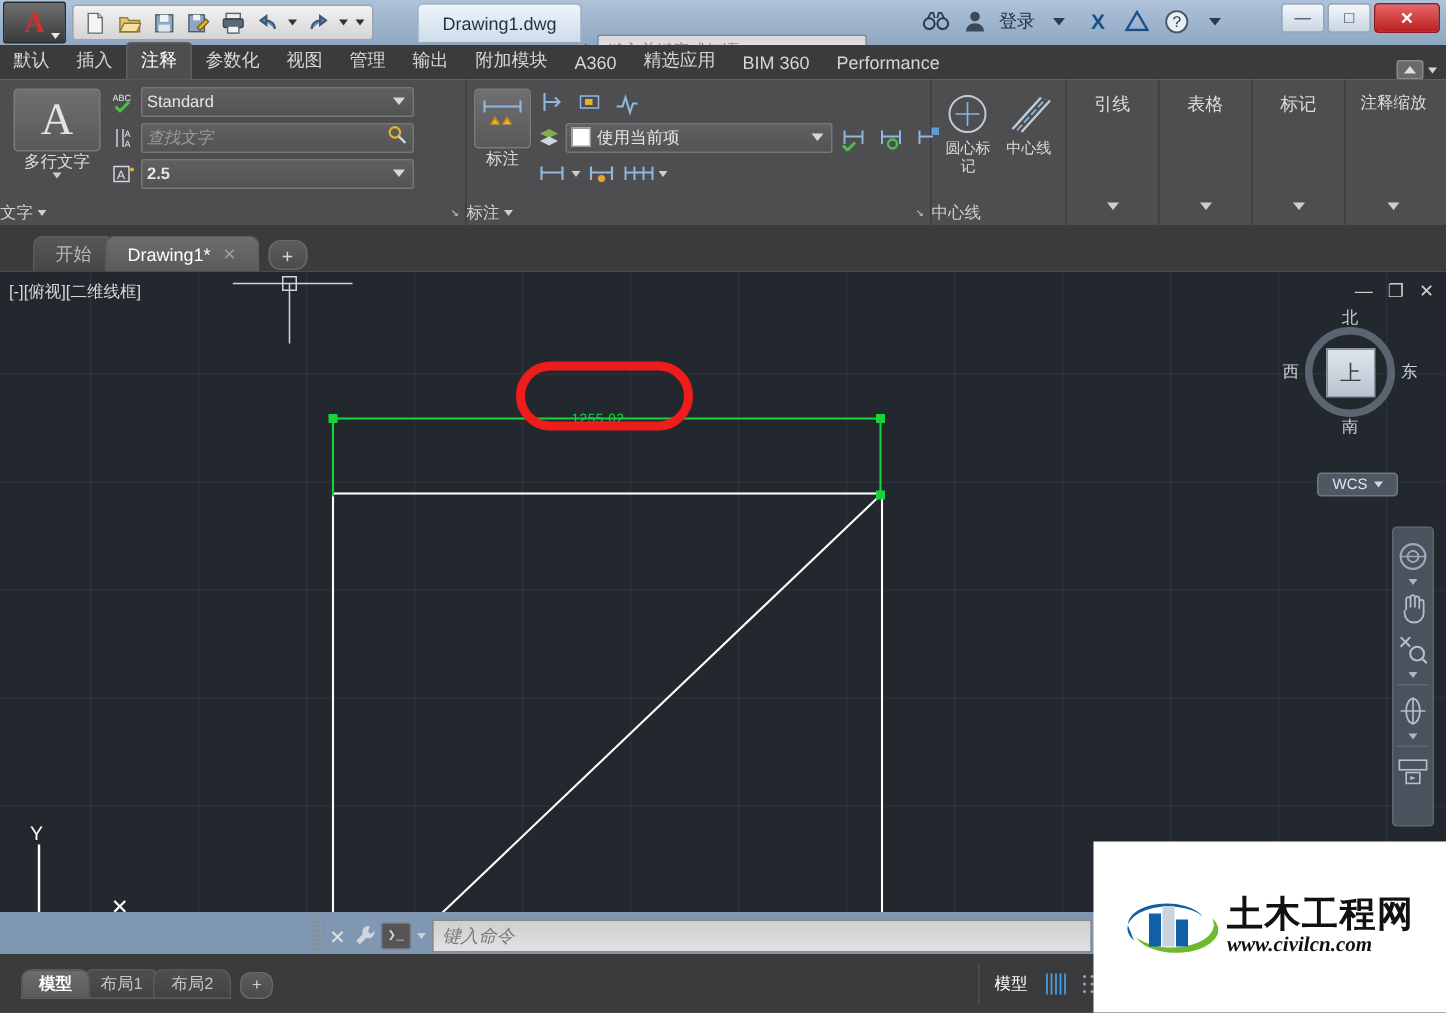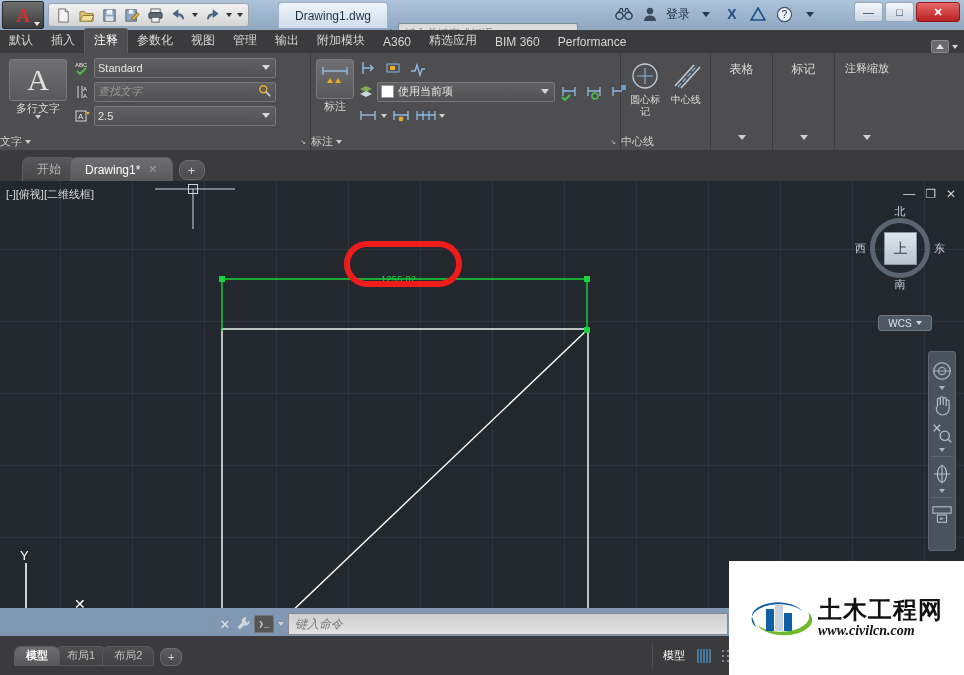--- a/index.html
+++ b/index.html
@@ -471,21 +471,21 @@
             </div>
           </div>
           <div class="row">
             <span class="sicon">
               <svg width="16" height="16" viewBox="0 0 16 16">
                   <rect x="1" y="3" width="10" height="10" fill="none" stroke="#cfd6dd"></rect>
                   <text x="3" y="11" font-size="8" fill="#e8e8e8" font-family="Liberation Sans">A</text>
                   <circle cx="13" cy="5" r="1.3" fill="#e8b230"></circle>
                 </svg>
             </span>
-            <div class="combo" style="width:182px;">
+            <div class="combo" style="width:182px;font-weight:bold;">
               <span>2.5</span>
               <i class="ccaret"></i>
             </div>
           </div>
         </div>
       </div>
       <div class="panel-title">
         <span>文字</span>
         <i class="tcaret"></i>
         <span class="dlg">↘</span>
@@ -601,20 +601,24 @@
               </svg>
           </div>
           <div class="blabel" style="font-size:10px;">中心线</div>
         </div>
       </div>
       <div class="panel-title">
         <span>中心线</span>
       </div>
     </div>
 
+    <div class="vpanel">
+      <span class="vlabel">引线</span>
+      <i class="vcaret"></i>
+    </div>
     <div class="vpanel">
       <span class="vlabel">表格</span>
       <i class="vcaret"></i>
     </div>
     <div class="vpanel">
       <span class="vlabel">标记</span>
       <i class="vcaret"></i>
     </div>
     <div class="vpanel" style="width:64px;border-right:none;">
       <span class="vlabel" style="font-size:11px;">注释缩放</span>

